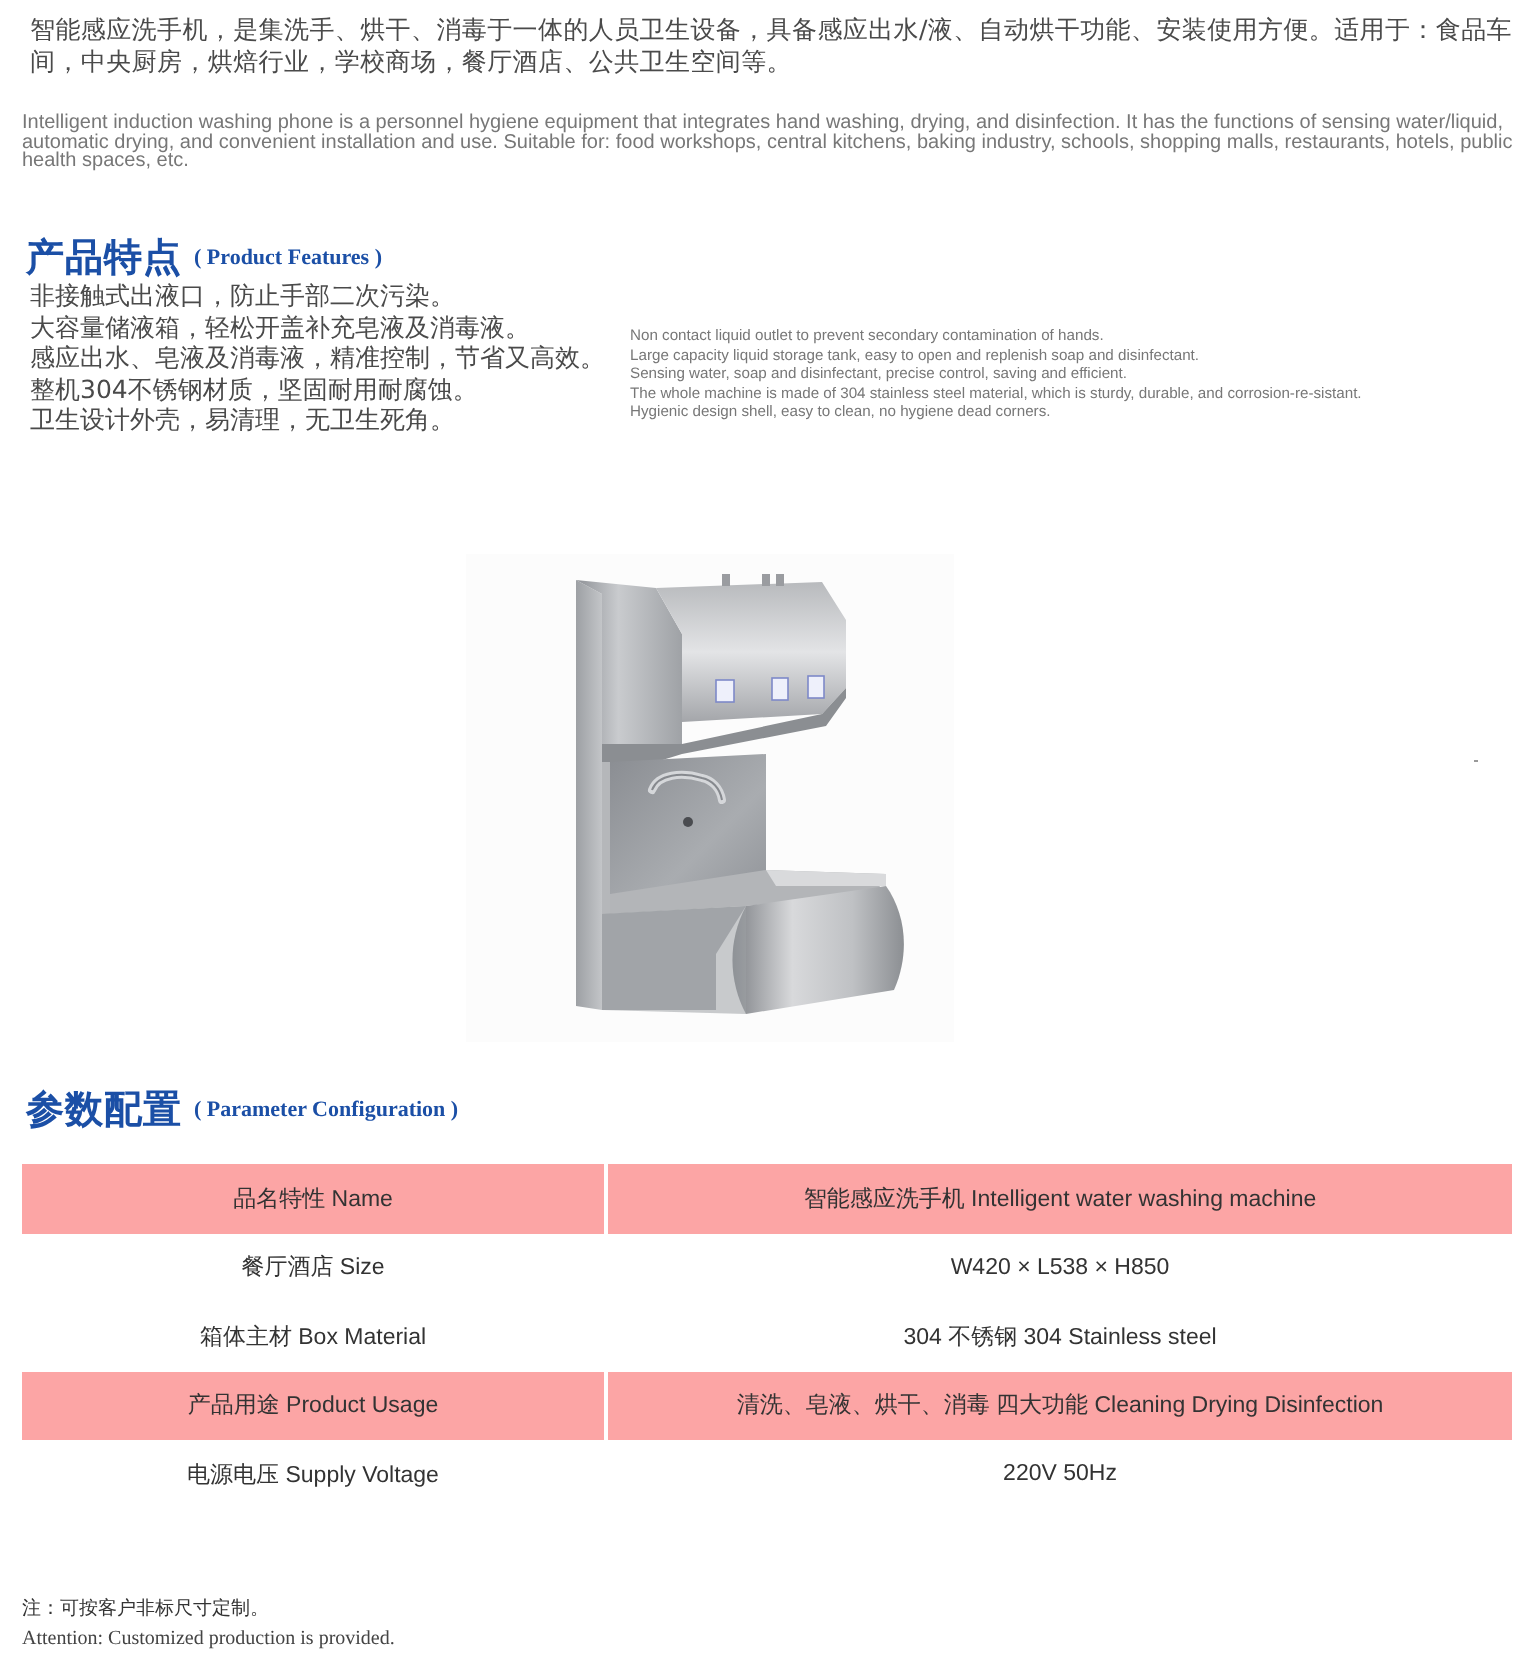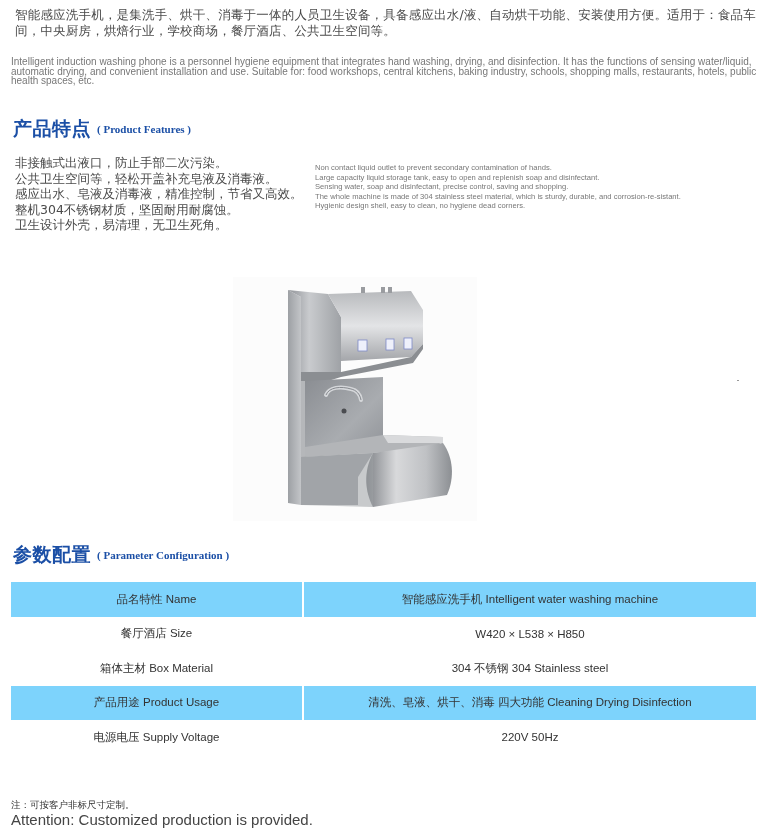--- a/index.html
+++ b/index.html
@@ -21,21 +21,21 @@
   .section-heading .cn {
     font-family: "DejaVu Sans", sans-serif; font-weight: bold; font-size: 19px; color: #1b4fa6; letter-spacing: 0.5px;
   }
   .section-heading .en {
     font-family: Liberation Serif, serif; font-weight: bold; font-size: 11px; color: #1b4fa6; margin-left: 6px;
   }
   .features-heading { top: 116px; }
   .params-heading { top: 542px; }
 
   .features-cn {
-    position: absolute; left: 15px; top: 155px; list-style: none;
+    position: absolute; left: 15px; top: 140px; list-style: none;
     font-size: 12.5px; line-height: 15.5px; color: #4a4a4a;
   }
   .features-en {
     position: absolute; left: 315px; top: 163px; width: 420px; list-style: none;
     font-family: "Liberation Sans", sans-serif; font-size: 7.6px; line-height: 9.6px; color: #777;
   }
 
   .product-image {
     position: absolute; left: 233px; top: 277px; width: 244px; height: 244px;
     background: #fcfcfc;
@@ -44,53 +44,53 @@
     position: absolute; left: 737px; top: 380px; width: 2px; height: 1px; background: #999;
   }
 
   .spec-table {
     position: absolute; left: 11px; top: 582px; width: 745px;
     border-collapse: collapse; font-family: "Liberation Sans", sans-serif;
   }
   .spec-table td {
     height: 34.5px; text-align: center; font-size: 11.5px; color: #333; padding: 0;
   }
-  .spec-table tr.shaded td { background: #7dd3fc; }
+  .spec-table tr.shaded td { background: #fca5a5; }
   .spec-table td.label-cell { width: 292px; border-right: 2px solid #ffffff; }
   .spec-table td.value-cell { width: 453px; }
 
   .note {
     position: absolute; left: 11px; top: 797px;
     font-size: 9.5px; line-height: 15px; color: #333;
   }
-  .note .en { font-family: Liberation Sans, sans-serif; font-size: 15px; color: #444; }
+  .note .en { font-family: Liberation Serif, serif; font-size: 10px; color: #444; }
 </style>
 </head>
 <body>
 
 <p class="intro-cn">智能感应洗手机，是集洗手、烘干、消毒于一体的人员卫生设备，具备感应出水/液、自动烘干功能、安装使用方便。适用于：食品车间，中央厨房，烘焙行业，学校商场，餐厅酒店、公共卫生空间等。</p>
 <p class="intro-en">Intelligent induction washing phone is a personnel hygiene equipment that integrates hand washing, drying, and disinfection. It has the functions of sensing water/liquid, automatic drying, and convenient installation and use. Suitable for: food workshops, central kitchens, baking industry, schools, shopping malls, restaurants, hotels, public health spaces, etc.</p>
 
 <div class="section-heading features-heading">
   <span class="cn">产品特点</span>
   <span class="en">( Product Features )</span>
 </div>
 
 <ul class="features-cn">
   <li>非接触式出液口，防止手部二次污染。</li>
-  <li>公共卫生空间等，轻松开盖补充皂液及消毒液。</li>
+  <li>大容量储液箱，轻松开盖补充皂液及消毒液。</li>
   <li>感应出水、皂液及消毒液，精准控制，节省又高效。</li>
   <li>整机304不锈钢材质，坚固耐用耐腐蚀。</li>
   <li>卫生设计外壳，易清理，无卫生死角。</li>
 </ul>
 
 <ul class="features-en">
   <li>Non contact liquid outlet to prevent secondary contamination of hands.</li>
   <li>Large capacity liquid storage tank, easy to open and replenish soap and disinfectant.</li>
-  <li>Sensing water, soap and disinfectant, precise control, saving and shopping.</li>
+  <li>Sensing water, soap and disinfectant, precise control, saving and efficient.</li>
   <li>The whole machine is made of 304 stainless steel material, which is sturdy, durable, and corrosion-re-sistant.</li>
   <li>Hygienic design shell, easy to clean, no hygiene dead corners.</li>
 </ul>
 
 <div class="product-image" title="Stainless steel intelligent induction hand washing machine">
   <svg width="244" height="244" viewBox="0 0 244 244" xmlns="http://www.w3.org/2000/svg">
     <defs>
       <linearGradient id="steelV" x1="0" y1="0" x2="1" y2="0">
         <stop offset="0" stop-color="#8e9196"></stop>
         <stop offset="0.4" stop-color="#c9cbce"></stop>

